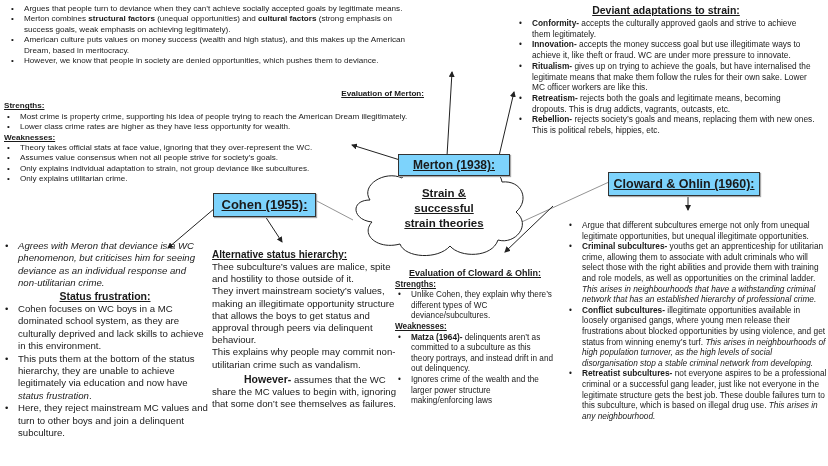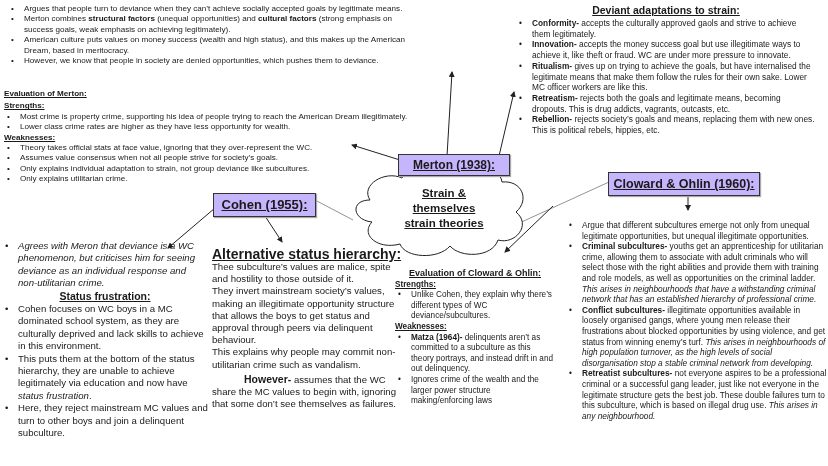--- a/index.html
+++ b/index.html
@@ -7,21 +7,21 @@
   body { position: relative; font-family: "Liberation Sans", sans-serif; color: #1a1a1a; }
   .abs { position: absolute; }
   ul.b { list-style: none; }
   ul.b li { position: relative; padding-left: 16px; }
   ul.b li::before { content: "•"; position: absolute; left: 3px; top: 0; }
   .t8 { font-size: 8.1px; line-height: 10.4px; }
   .t10 { font-size: 9.8px; line-height: 12.6px; }
   b, .bold { font-weight: bold; }
   i { }
   .hd { font-weight: bold; text-decoration: underline; }
-  .box { position: absolute; border: 1px solid #333; background: #c4b5fd; font-weight: bold; text-decoration: underline; text-align: center; box-shadow: 1px 1px 1px #aaa; }
+  .box { position: absolute; border: 1px solid #333; background: #7dd3fc; font-weight: bold; text-decoration: underline; text-align: center; box-shadow: 1px 1px 1px #aaa; }
   svg.lines { position: absolute; left: 0; top: 0; }
   .cloud-text { position: absolute; text-align: center; font-weight: bold; text-decoration: underline; font-size: 11.5px; line-height: 15px; }
 </style>
 </head>
 <body>
 
 <svg class="lines" width="828" height="466">
   <defs>
     <marker id="ah" markerWidth="6" markerHeight="6" refX="5" refY="3" orient="auto">
       <path d="M0,0 L6,3 L0,6 z" fill="#222"></path>
@@ -46,33 +46,33 @@
 
   <line x1="688" y1="196" x2="688" y2="210" stroke="#222" stroke-width="1" marker-end="url(#ah)"></line>
 
   <line x1="553" y1="206" x2="505" y2="252" stroke="#222" stroke-width="1" marker-end="url(#ah)"></line>
 
   <path d="M370,200 C360,185 385,170 402,178 C410,162 440,160 450,172 C465,158 500,165 502,182 C522,180 530,200 516,212 C532,225 515,245 498,240 C492,258 460,258 450,246 C438,260 405,258 400,244 C378,250 360,235 372,222 C352,220 350,200 370,200 Z" fill="#fff" stroke="#222" stroke-width="1"></path>
 </svg>
 
 <div class="cloud-text" style="left:380px; top:186px; width:128px;">
   <div>Strain &amp;</div>
-  <div>themselves</div>
+  <div>successful</div>
   <div>strain theories</div>
 </div>
 
 <ul class="b t8 abs" style="left:8px; top:4px; width:410px;">
   <li><span>Argues that people turn to deviance when they can’t achieve socially accepted goals by legitimate means.</span></li>
   <li><span>Merton combines </span><b>structural factors</b><span> (unequal opportunities) and </span><b>cultural factors</b><span> (strong emphasis on success goals, weak emphasis on achieving legitimately).</span></li>
   <li><span>American culture puts values on money success (wealth and high status), and this makes up the American Dream, based in meritocracy.</span></li>
   <li><span>However, we know that people in society are denied opportunities, which pushes them to deviance.</span></li>
 </ul>
 
 <div class="abs t8" style="left:4px; top:89px; width:420px;">
-  <div class="hd" style="text-align:left; padding-left:0; margin-bottom:2px;">Evaluation of Merton:</div>
+  <div class="hd" style="text-align:right; padding-left:0; margin-bottom:2px;">Evaluation of Merton:</div>
   <div class="hd">Strengths:</div>
   <ul class="b">
     <li>Most crime is property crime, supporting his idea of people trying to reach the American Dream illegitimately.</li>
     <li>Lower class crime rates are higher as they have less opportunity for wealth.</li>
   </ul>
   <div class="hd">Weaknesses:</div>
   <ul class="b">
     <li>Theory takes official stats at face value, ignoring that they over-represent the WC.</li>
     <li>Assumes value consensus when not all people strive for society’s goals.</li>
     <li>Only explains individual adaptation to strain, not group deviance like subcultures.</li>
@@ -104,21 +104,21 @@
 <div class="abs" style="left:2px; top:290px; width:206px; font-size:9.6px; line-height:12.4px;">
   <div class="hd" style="text-align:center; font-size:10.5px; line-height:13px;">Status frustration:</div>
   <ul class="b">
     <li>Cohen focuses on WC boys in a MC dominated school system, as they are culturally deprived and lack skills to achieve in this environment.</li>
     <li><span>This puts them at the bottom of the status hierarchy, they are unable to achieve legitimately via education and now have </span><i>status frustration</i><span>.</span></li>
     <li>Here, they reject mainstream MC values and turn to other boys and join a delinquent subculture.</li>
   </ul>
 </div>
 
 <div class="abs" style="left:212px; top:248px; width:195px; font-size:9.6px; line-height:12.2px;">
-  <div class="hd" style="font-size:14px; line-height:13px;">Alternative status hierarchy:</div>
+  <div class="hd" style="font-size:10px; line-height:13px;">Alternative status hierarchy:</div>
   <div>Thee subculture’s values are malice, spite and hostility to those outside of it.</div>
   <div>They invert mainstream society’s values, making an illegitimate opportunity structure that allows the boys to get status and approval through peers via delinquent behaviour.</div>
   <div>This explains why people may commit non-utilitarian crime such as vandalism.</div>
   <div style="margin-top:2px;"><b style="font-size:10.5px;padding-left:32px;">However-</b><span> assumes that the WC share the MC values to begin with, ignoring that some don’t see themselves as failures.</span></div>
 </div>
 
 <div class="abs" style="left:395px; top:268px; width:160px; font-size:8.2px; line-height:10.6px;">
   <div class="hd" style="text-align:center; font-size:9px; margin-bottom:1px;">Evaluation of Cloward &amp; Ohlin:</div>
   <div class="hd">Strengths:</div>
   <ul class="b">

